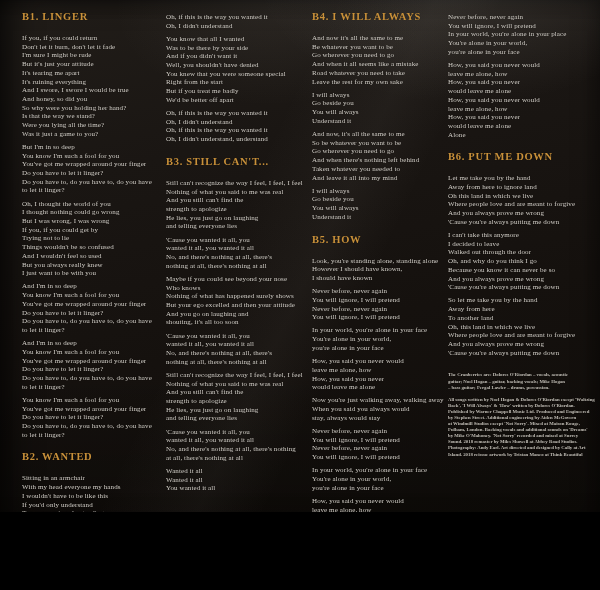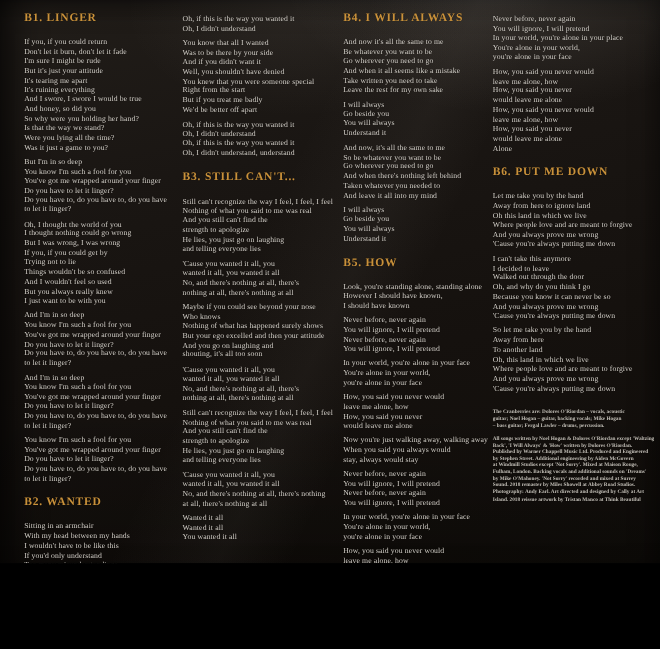--- a/index.html
+++ b/index.html
@@ -102,21 +102,21 @@
       <div class="stanza">
         <div class="line">You know I'm such a fool for you</div>
         <div class="line">You've got me wrapped around your finger</div>
         <div class="line">Do you have to let it linger?</div>
         <div class="line">Do you have to, do you have to, do you have</div>
         <div class="line">to let it linger?</div>
       </div>
       <div class="song-title">B2. WANTED</div>
       <div class="stanza">
         <div class="line">Sitting in an armchair</div>
-        <div class="line">With my head between my hands</div>
+        <div class="line">With my head everyone my hands</div>
         <div class="line">I wouldn't have to be like this</div>
         <div class="line">If you'd only understand</div>
         <div class="line">Too many misunderstandings</div>
         <div class="line">Causing such delay</div>
         <div class="line">And if it doesn't fade like this</div>
         <div class="line">Well, I'll try another way</div>
       </div>
       <div class="stanza">
         <div class="line">Oh, if this is the way you wanted it</div>
         <div class="line">Oh, I didn't understand</div>
@@ -192,21 +192,21 @@
         <div class="line">You wanted it all</div>
       </div>
     </div>
   <div class="lyric-col col3">
       <div class="song-title">B4. I WILL ALWAYS</div>
       <div class="stanza">
         <div class="line">And now it's all the same to me</div>
         <div class="line">Be whatever you want to be</div>
         <div class="line">Go wherever you need to go</div>
         <div class="line">And when it all seems like a mistake</div>
-        <div class="line">Take written you need to take</div>
+        <div class="line">Road whatever you need to take</div>
         <div class="line">Leave the rest for my own sake</div>
       </div>
       <div class="stanza">
         <div class="line">I will always</div>
         <div class="line">Go beside you</div>
         <div class="line">You will always</div>
         <div class="line">Understand it</div>
       </div>
       <div class="stanza">
         <div class="line">And now, it's all the same to me</div>

